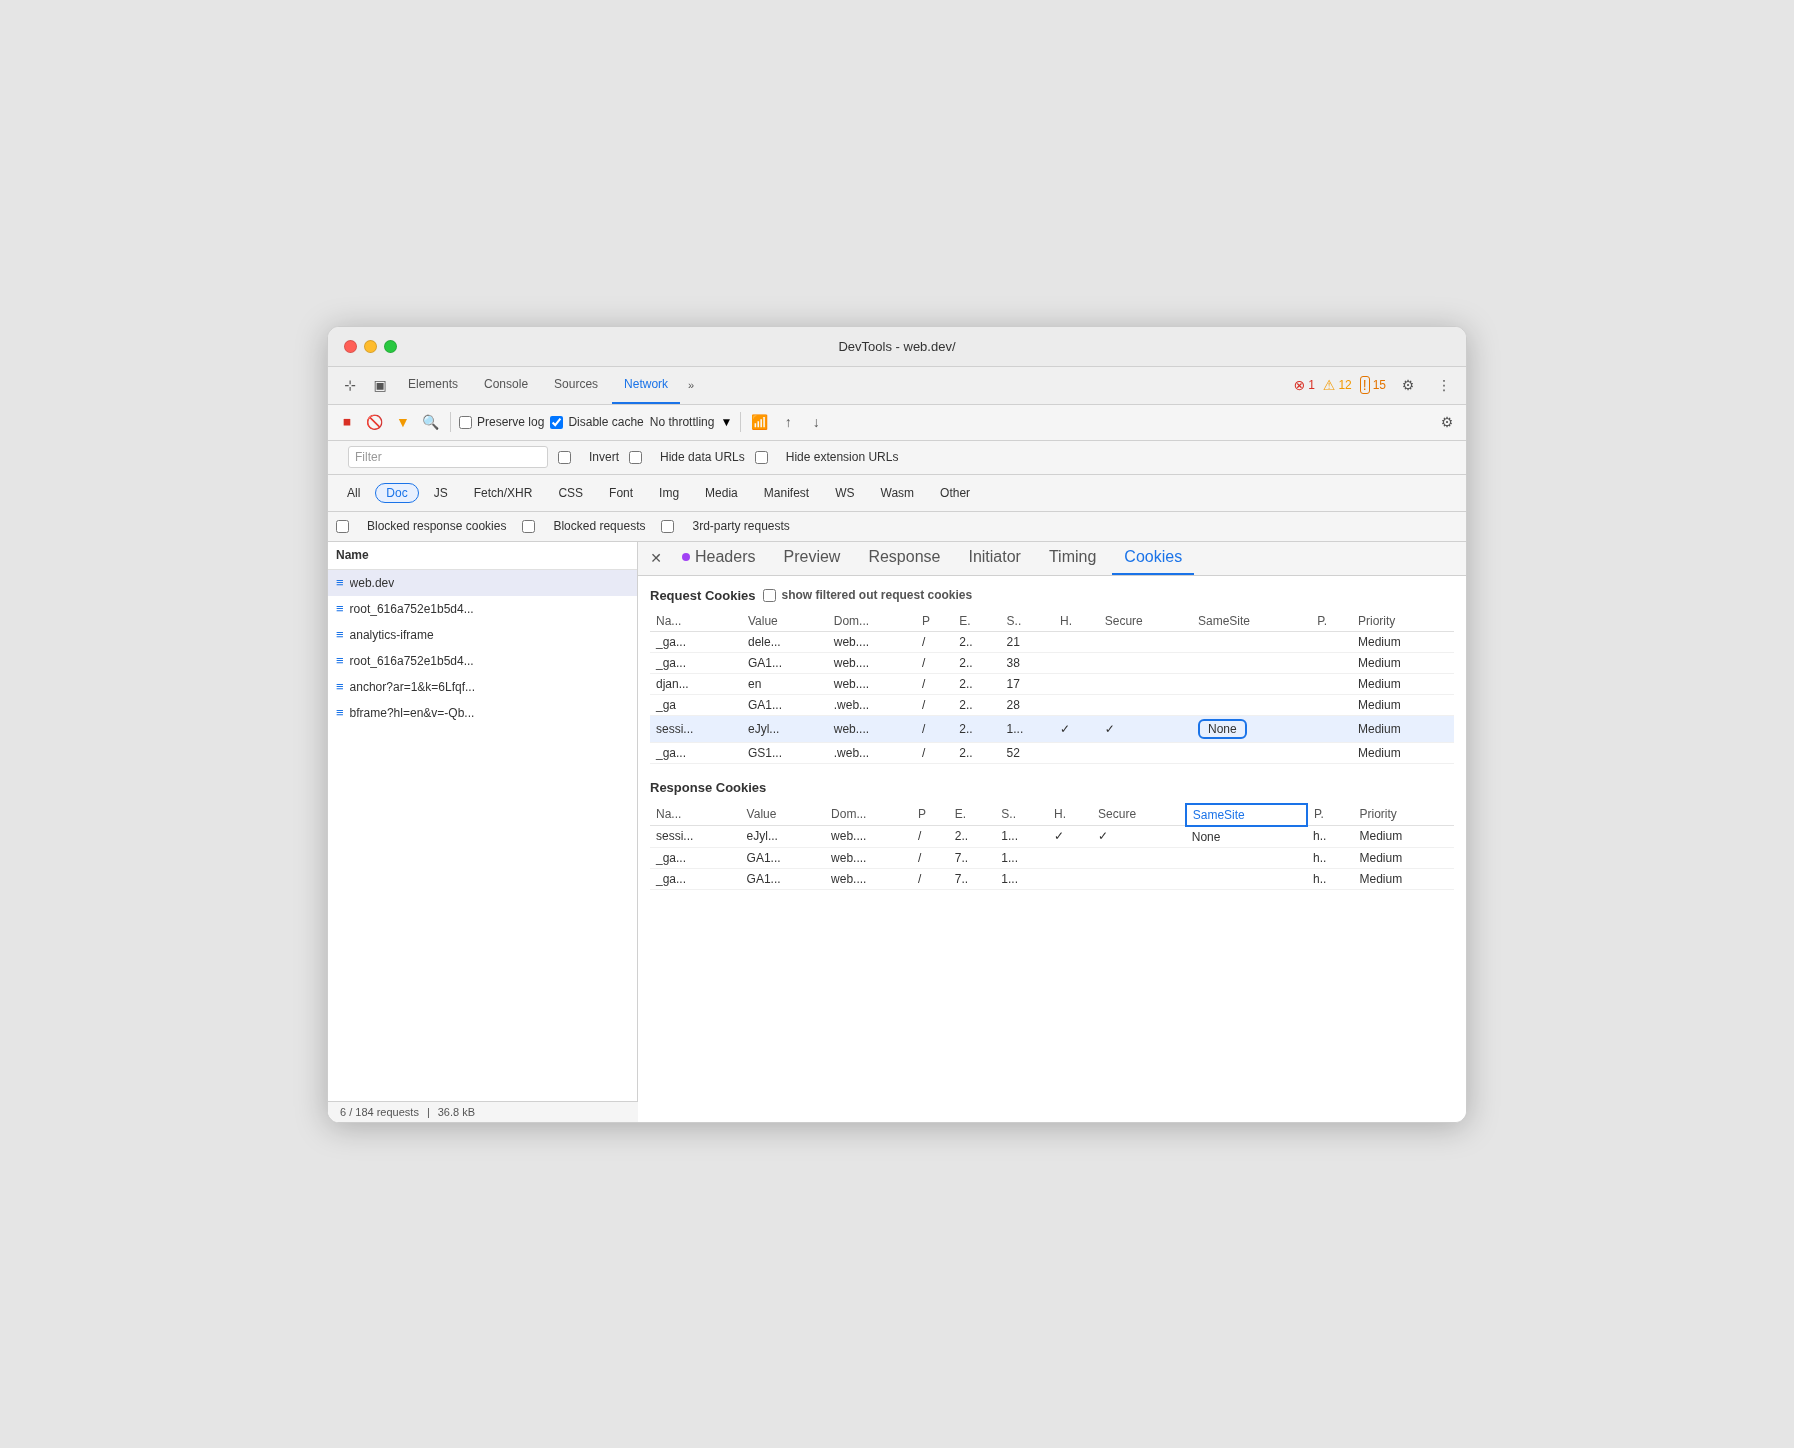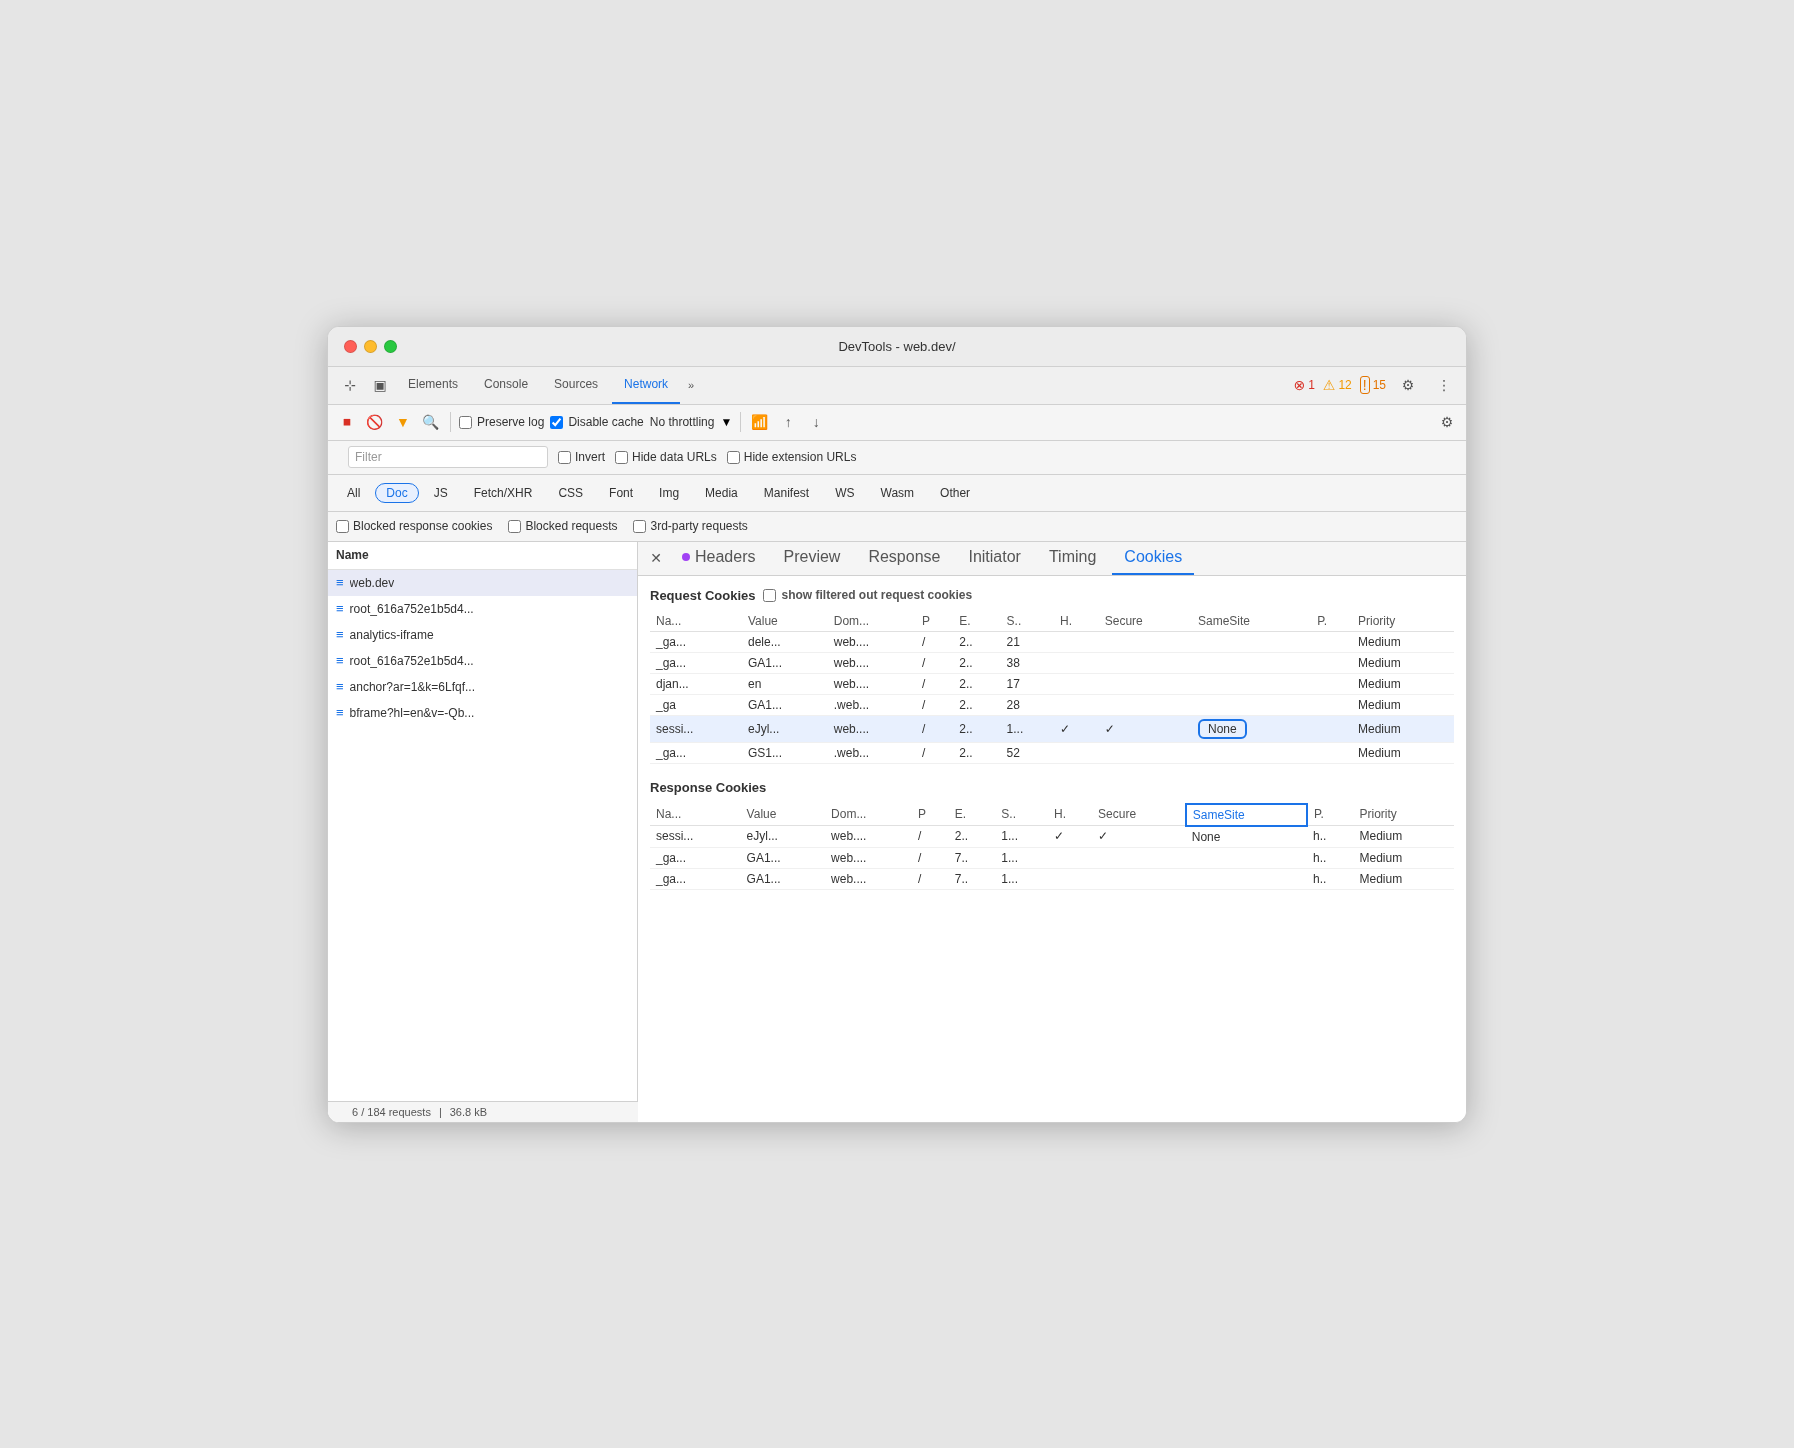--- a/index.html
+++ b/index.html
@@ -152,21 +152,21 @@
       height: 22px;
       border: 1px solid #d0d0d0;
       border-radius: 3px;
       background: white;
       padding: 0 6px;
       font-size: 12px;
       color: #333;
     }
     .filter-input::placeholder { color: #999; }
     .filter-check {
-      display: flex; align-items: center; gap: 4px;
+      display: flex; align-items: center; gap: 18px;
       font-size: 12px; color: #333; cursor: pointer;
     }
     .type-tabs {
       background: #f5f5f5;
       border-bottom: 1px solid #d0d0d0;
       display: flex;
       align-items: center;
       padding: 8px 8px;
       gap: 4px;
       flex-wrap: wrap;
@@ -456,21 +456,21 @@
       </div>
       <div class="sidebar-item">
         <span class="sidebar-item-icon">≡</span>
         <span class="sidebar-item-text">anchor?ar=1&amp;k=6Lfqf...</span>
       </div>
       <div class="sidebar-item">
         <span class="sidebar-item-icon">≡</span>
         <span class="sidebar-item-text">bframe?hl=en&amp;v=-Qb...</span>
       </div>
 
-      <div style="position:absolute; bottom:0; width:310px; border-top:1px solid #d0d0d0; padding:4px 24px; font-size:11px; color:#555; background:#f5f5f5; display:flex; gap:8px; align-items:center;">
+      <div style="position:absolute; bottom:0; width:310px; border-top:1px solid #d0d0d0; padding:4px 12px; font-size:11px; color:#555; background:#f5f5f5; display:flex; gap:8px; align-items:center;">
         <span>6 / 184 requests</span>
         <span>|</span>
         <span>36.8 kB</span>
       </div>
     </div>
 
     <div class="detail-panel">
 
       <div class="detail-tabs">
         <button class="detail-close">✕</button>

